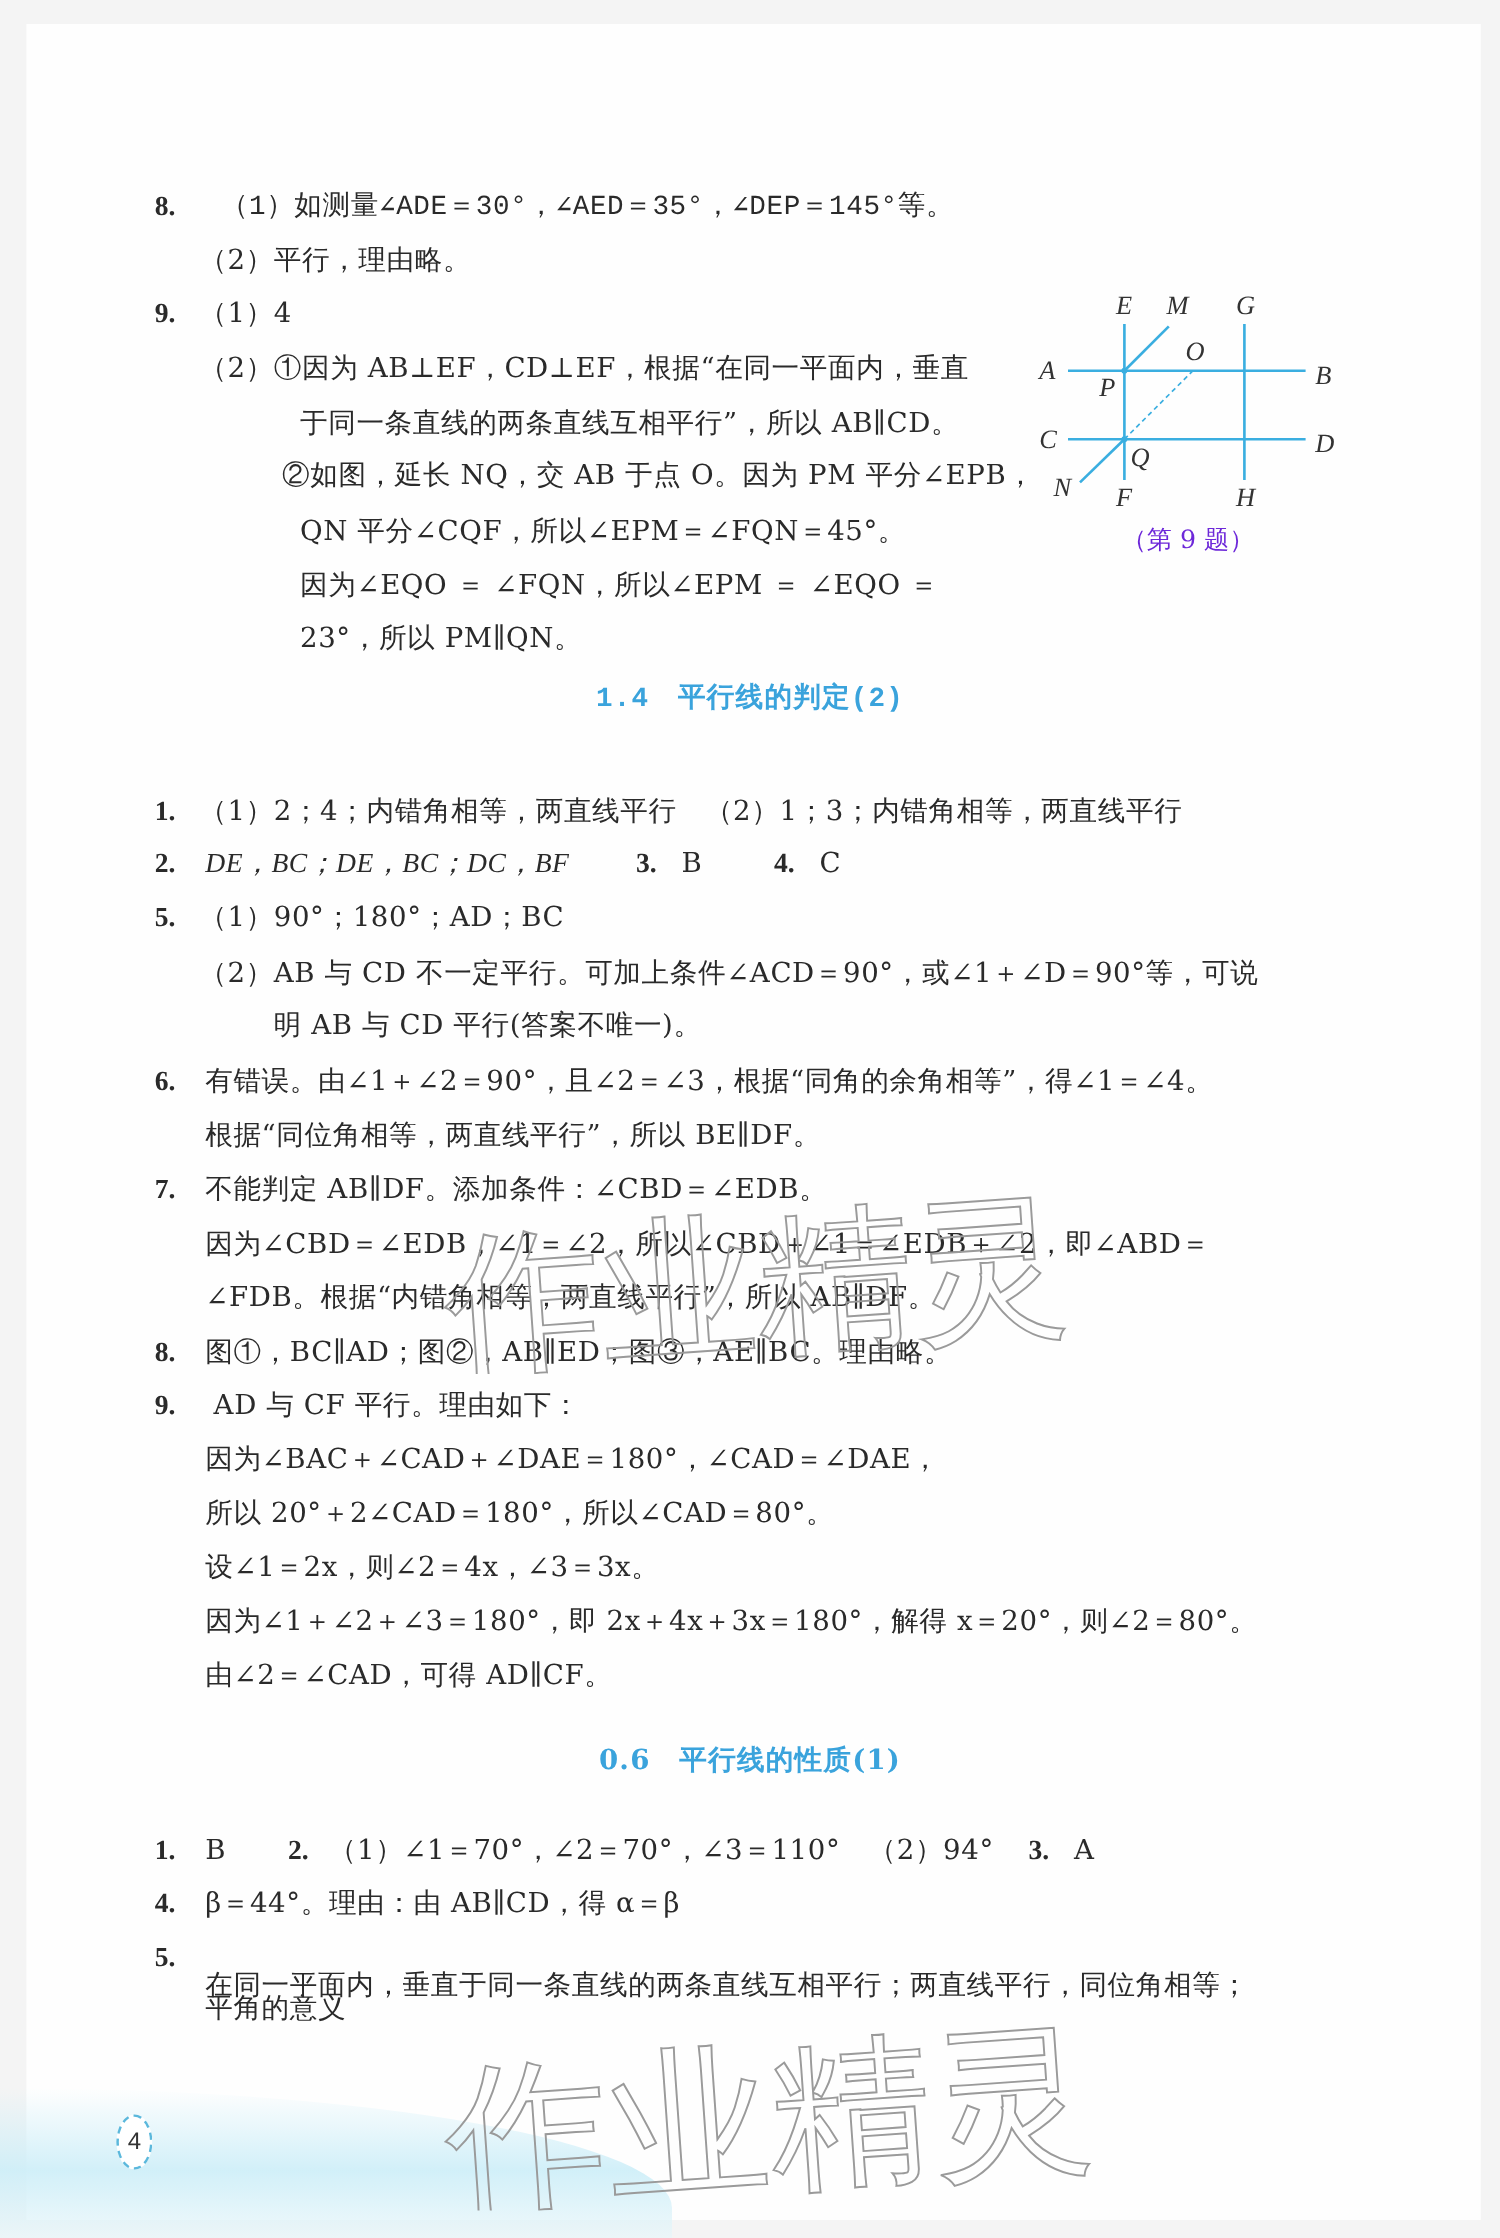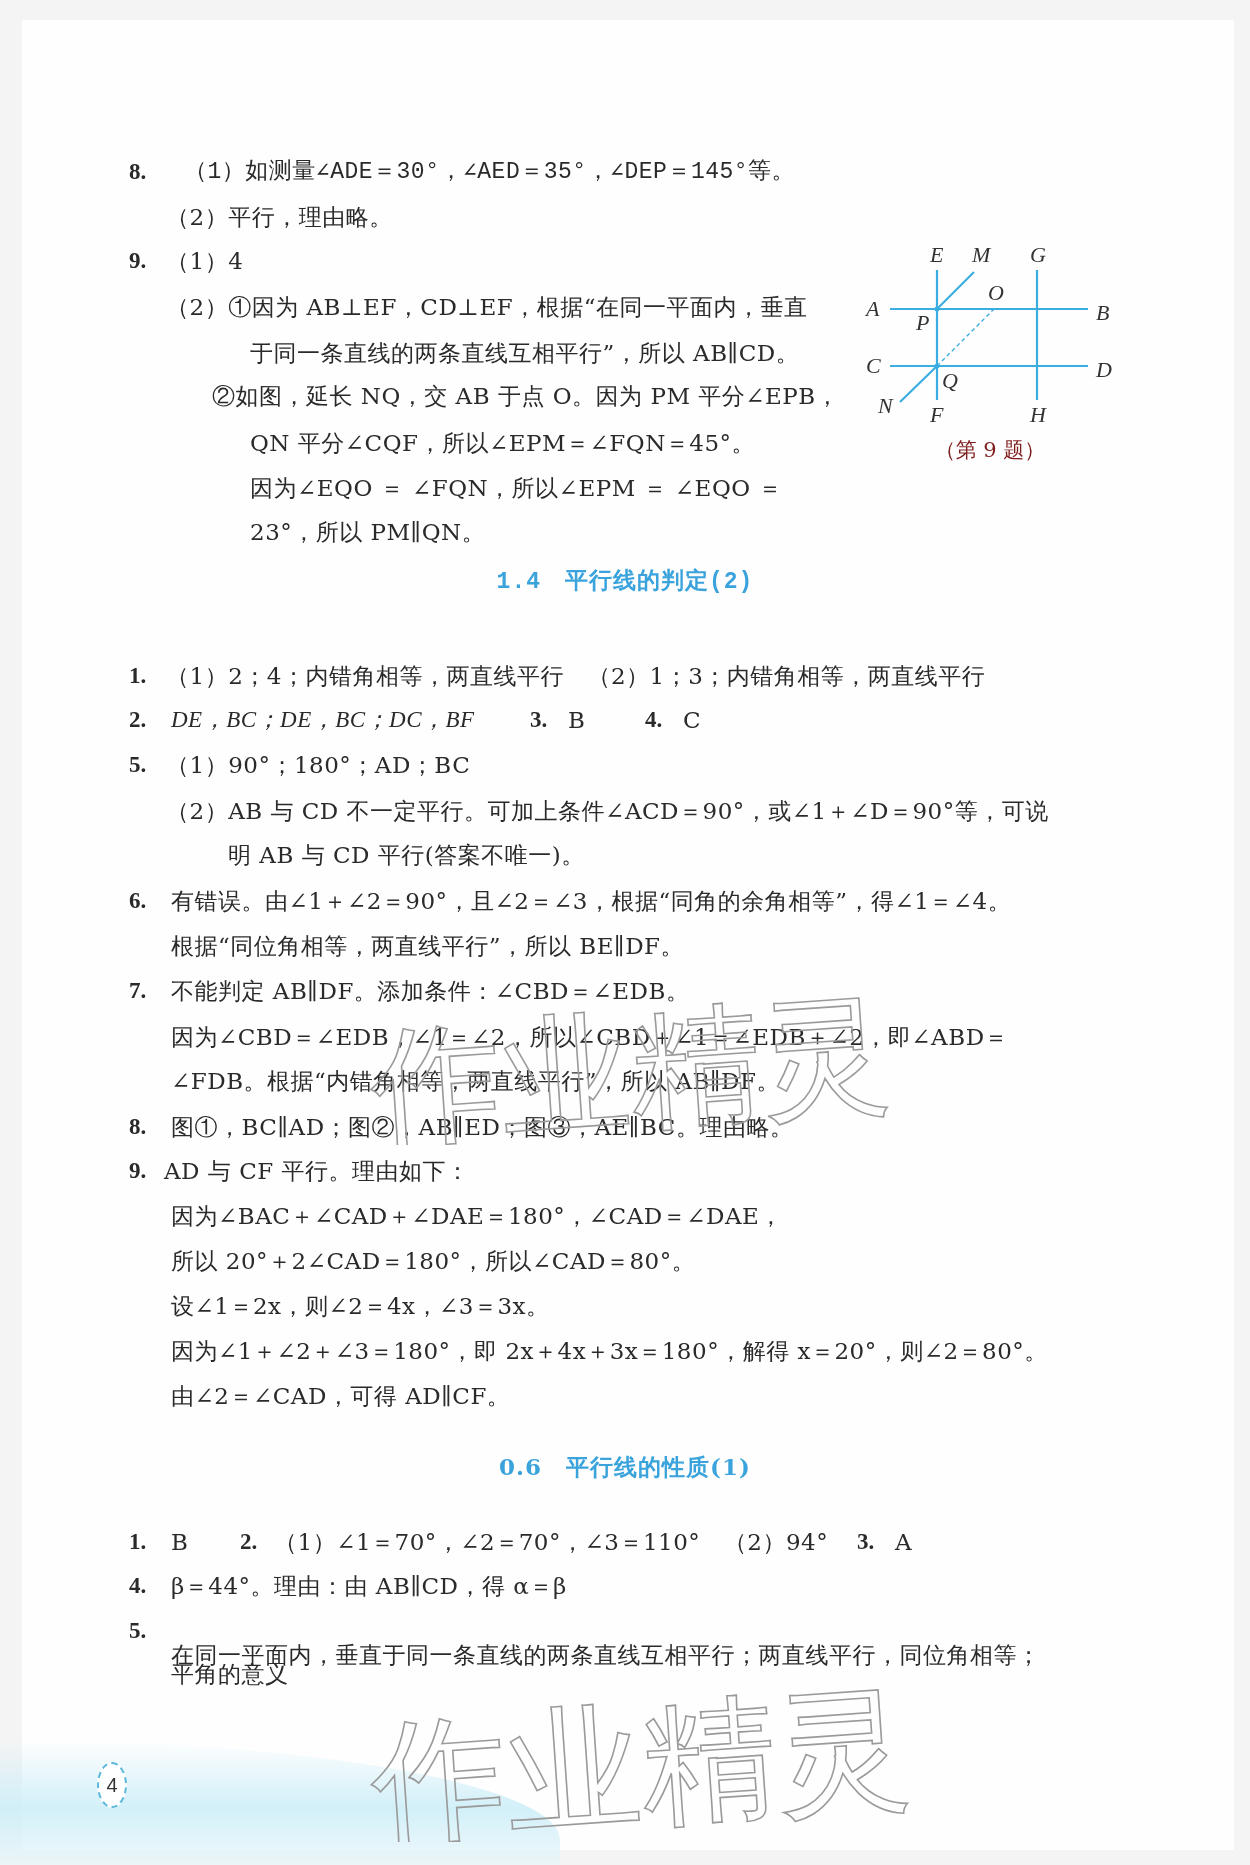--- a/index.html
+++ b/index.html
@@ -20,21 +20,21 @@
   }
   .num { position:absolute; font-weight:bold; font-size:23px; line-height:30px; font-family:"Liberation Serif", serif; }
   .it { font-style:italic; font-family:"Liberation Serif", serif; }
   .hdr {
     position:absolute; left:0; width:1250px; text-align:center;
     font-size:23px; line-height:30px; font-weight:bold; color:#3aa3dc;
     letter-spacing:1px;
   }
   .diagram { position:absolute; left:860px; top:240px; width:260px; height:240px; }
   .diagram svg text { font-family:"Liberation Serif", serif; font-style:italic; font-size:22px; fill:#333; }
-  .caption { position:absolute; left:860px; top:436px; width:260px; text-align:center; font-size:21px; line-height:28px; color:#7f1d1d; }
+  .caption { position:absolute; left:860px; top:436px; width:260px; text-align:center; font-size:21px; line-height:28px; color:#6d28d9; }
   .footer-wave {
     position:absolute; left:0; top:1740px; width:560px; height:125px;
     background:linear-gradient(180deg, rgba(200,235,245,0) 0%, rgba(205,238,248,0.9) 55%, rgba(230,246,250,0.6) 100%);
     border-top-right-radius:100% 80%;
   }
   .page-num {
     position:absolute; left:97px; top:1762px; width:26px; height:42px;
     border:2px dashed #5bb8dc; border-radius:50%;
     background:#fff; text-align:center; line-height:42px;
     font-size:20px; font-family:"Liberation Sans", sans-serif; color:#333;
@@ -47,21 +47,21 @@
 <div class="page"></div>
 
 <span class="num" style="left:129px;top:157px;">8.</span>
 <div class="ln" style="left:184px;top:157px;font-family:Liberation Mono, monospace;">（1）如测量∠ADE＝30°，∠AED＝35°，∠DEP＝145°等。</div>
 <div class="ln" style="left:166px;top:202px;">（2）平行，理由略。</div>
 
 <span class="num" style="left:129px;top:246px;">9.</span>
 <div class="ln" style="left:166px;top:246px;text-align:center;">（1）4</div>
 <div class="ln" style="left:166px;top:292px;">（2）①因为 AB⊥EF，CD⊥EF，根据“在同一平面内，垂直</div>
 <div class="ln" style="left:250px;top:338px;">于同一条直线的两条直线互相平行”，所以 AB∥CD。</div>
-<div class="ln" style="left:212px;top:381px;text-align:center;">②如图，延长 NQ，交 AB 于点 O。因为 PM 平分∠EPB，</div>
+<div class="ln" style="left:235px;top:381px;text-align:center;">②如图，延长 NQ，交 AB 于点 O。因为 PM 平分∠EPB，</div>
 <div class="ln" style="left:250px;top:428px;">QN 平分∠CQF，所以∠EPM＝∠FQN＝45°。</div>
 <div class="ln" style="left:250px;top:473px;">因为∠EQO ＝ ∠FQN，所以∠EPM ＝ ∠EQO ＝</div>
 <div class="ln" style="left:250px;top:517px;">23°，所以 PM∥QN。</div>
 
 <div class="diagram">
   <svg width="260" height="200" viewBox="0 0 260 200">
     <g stroke="#3aaee0" stroke-width="2.2" fill="none">
       <line x1="30" y1="69" x2="228" y2="69"></line>
       <line x1="30" y1="126" x2="228" y2="126"></line>
       <line x1="77" y1="30" x2="77" y2="160"></line>
@@ -112,21 +112,21 @@
 
 <span class="num" style="left:129px;top:976px;">7.</span>
 <div class="ln" style="left:171px;top:976px;">不能判定 AB∥DF。添加条件：∠CBD＝∠EDB。</div>
 <div class="ln" style="left:171px;top:1022px;">因为∠CBD＝∠EDB，∠1＝∠2，所以∠CBD＋∠1＝∠EDB＋∠2，即∠ABD＝</div>
 <div class="ln" style="left:171px;top:1066px;">∠FDB。根据“内错角相等，两直线平行”，所以 AB∥DF。</div>
 
 <span class="num" style="left:129px;top:1112px;">8.</span>
 <div class="ln" style="left:171px;top:1112px;">图①，BC∥AD；图②，AB∥ED；图③，AE∥BC。理由略。</div>
 
 <span class="num" style="left:129px;top:1156px;">9.</span>
-<div class="ln" style="left:164px;top:1156px;">AD 与 CF 平行。理由如下：</div>
+<div class="ln" style="left:178px;top:1156px;">AD 与 CF 平行。理由如下：</div>
 <div class="ln" style="left:171px;top:1201px;">因为∠BAC＋∠CAD＋∠DAE＝180°，∠CAD＝∠DAE，</div>
 <div class="ln" style="left:171px;top:1246px;">所以 20°＋2∠CAD＝180°，所以∠CAD＝80°。</div>
 <div class="ln" style="left:171px;top:1291px;">设∠1＝2x，则∠2＝4x，∠3＝3x。</div>
 <div class="ln" style="left:171px;top:1336px;">因为∠1＋∠2＋∠3＝180°，即 2x＋4x＋3x＝180°，解得 x＝20°，则∠2＝80°。</div>
 <div class="ln" style="left:171px;top:1381px;">由∠2＝∠CAD，可得 AD∥CF。</div>
 
 <div class="hdr" style="top:1452px;">0.6　平行线的性质(1)</div>
 
 <span class="num" style="left:129px;top:1527px;">1.</span>
 <div class="ln" style="left:171px;top:1527px;">B</div>

